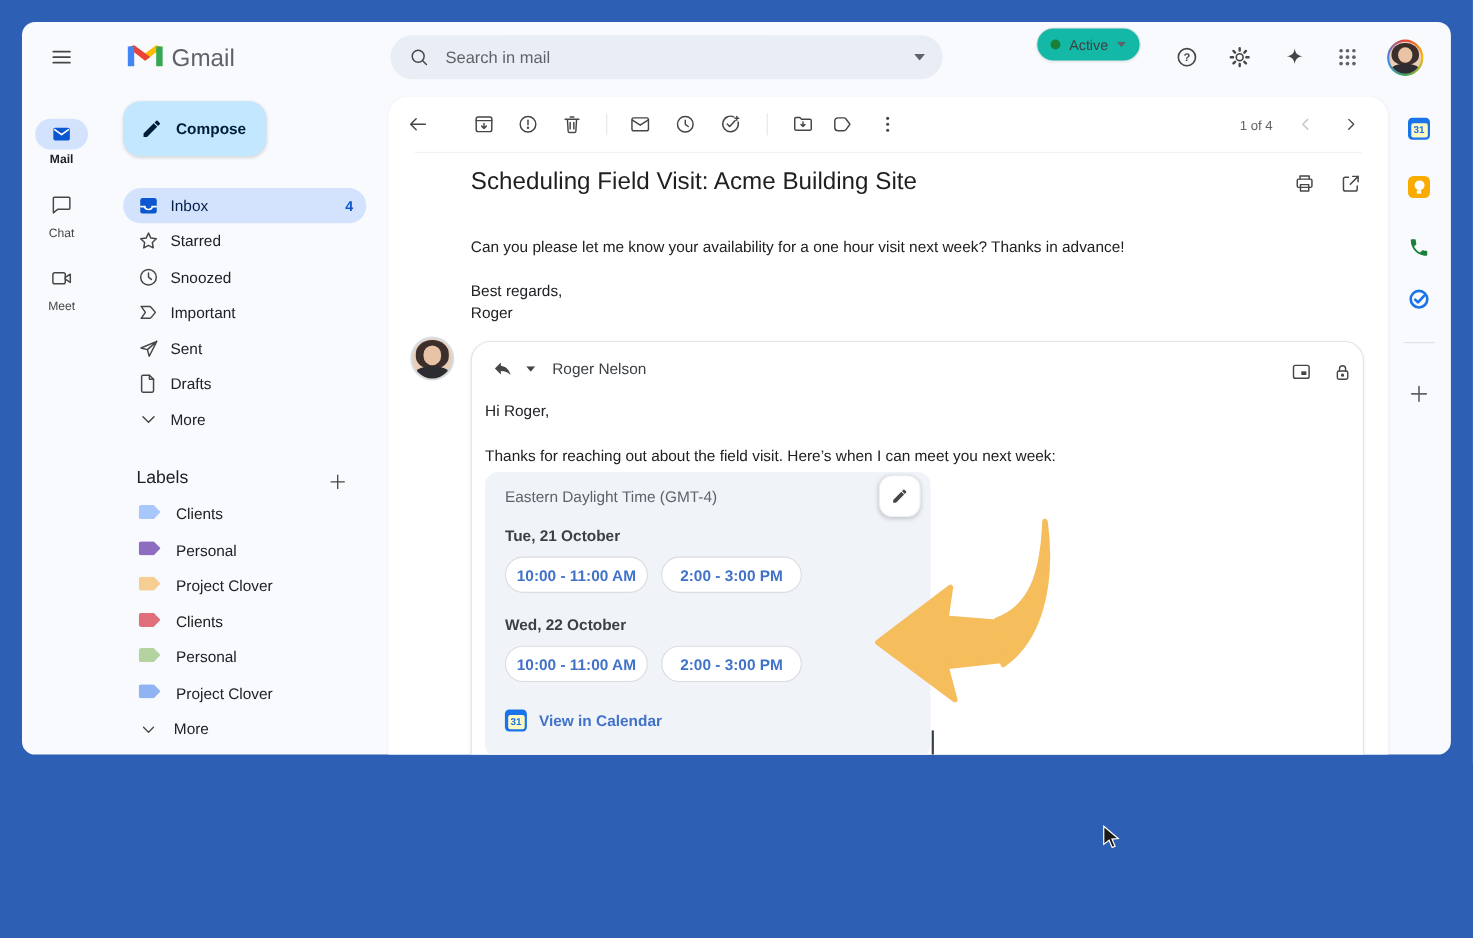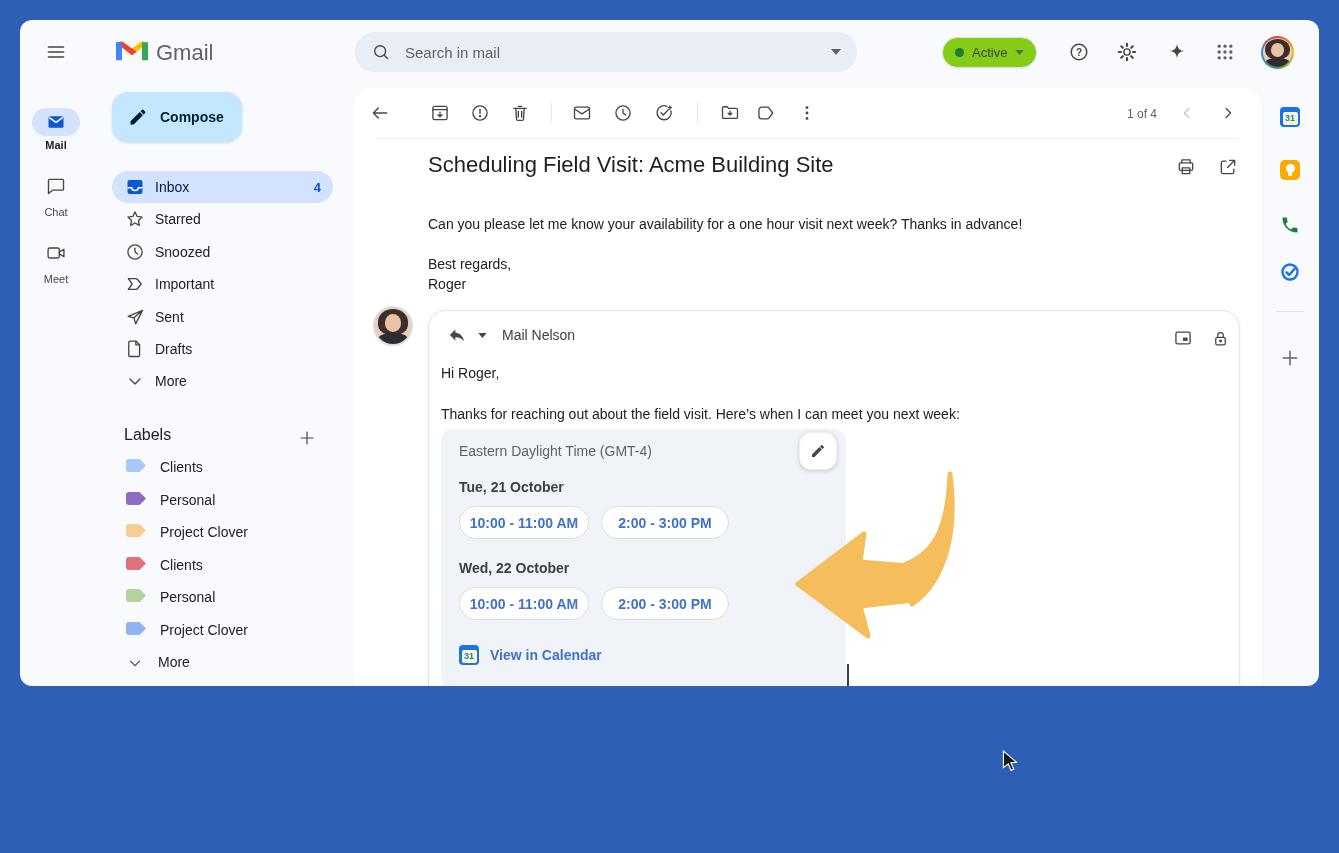--- a/index.html
+++ b/index.html
@@ -14,21 +14,21 @@
   .abs{position:absolute}
   .ibtn{position:absolute;display:flex;align-items:center;justify-content:center;border-radius:50%;cursor:pointer;background:transparent;border:none}
   .b40{width:40px;height:40px}.b36{width:36px;height:36px}.b32{width:32px;height:32px}
   .s{fill:none;stroke:var(--icon-gray);stroke-width:1.6;stroke-linecap:round;stroke-linejoin:round}
   .f{fill:var(--icon-gray)}
   
   .logo-text{font-size:22px;color:var(--text-secondary)}
   .search{position:absolute;left:335px;top:12px;width:502px;height:40px;border-radius:20px;background:#e9eef6;display:flex;align-items:center;padding:0 16px;gap:14px}
   .search input{flex:1;border:none;background:transparent;outline:none;font-size:15px;color:#202124;font-family:"Liberation Sans",sans-serif}
   .search input::placeholder{color:var(--text-secondary)}
-  .active-pill{position:absolute;left:922px;top:17px;height:31px;padding:0 12px;border:1px solid #dfe3e8;border-radius:16px;background:#84cc16;display:flex;align-items:center;gap:8px;box-shadow:0 1px 2px rgba(0,0,0,.05);cursor:pointer}
+  .active-pill{position:absolute;left:922px;top:5px;height:31px;padding:0 12px;border:1px solid #dfe3e8;border-radius:16px;background:#14b8a6;display:flex;align-items:center;gap:8px;box-shadow:0 1px 2px rgba(0,0,0,.05);cursor:pointer}
   .active-pill .dot{width:9px;height:9px;border-radius:50%;background:var(--active-green)}
   .active-pill .lbl{font-size:13px;color:#3c4043}
   .avatar{border-radius:50%;background:conic-gradient(#ea4335,#fbbc04,#34a853,#4285f4,#ea4335);display:flex;align-items:center;justify-content:center;cursor:pointer}
   .avatar .ph{width:calc(100% - 4px);height:calc(100% - 4px);border-radius:50%;overflow:hidden;background:#e8cdb8;position:relative}
   .avatar .hair{position:absolute;left:8%;top:2%;width:84%;height:72%;border-radius:50% 50% 42% 42%;background:#3b2e2b}
   .avatar .face{position:absolute;left:27%;top:18%;width:46%;height:48%;border-radius:50%;background:#e9c3a5}
   .avatar .body{position:absolute;left:8%;bottom:-8%;width:84%;height:38%;border-radius:45% 45% 0 0;background:#2c2c31}
   
   .rail-label{position:absolute;width:72px;text-align:center;font-size:11px;color:var(--icon-gray)}
   .rail-pill{position:absolute;left:12px;top:88px;width:48px;height:28px;border-radius:14px;background:var(--selected-blue)}
@@ -381,21 +381,21 @@
     <div class="reply">
       <div class="reply-hd">
         <button class="ibtn" style="position:static;width:28px;height:28px">
           <svg width="20" height="20" viewBox="0 0 24 24">
               <path fill="#444746" d="M10 9V5.5L3.5 12 10 18.5V14.6c4.8 0 8.2 1.5 10.5 4.9-.9-4.8-3.8-9.5-10.5-10.5z"></path>
             </svg>
         </button>
         <svg width="9" height="5" viewBox="0 0 10 6">
             <path d="M0 0 l5 6 5 -6 z" fill="#444746"></path>
           </svg>
-        <span class="reply-name">Mail Nelson</span>
+        <span class="reply-name">Roger Nelson</span>
       </div>
       <button class="ibtn" style="left:741px;top:14px;width:26px;height:26px">
         <svg class="s" width="20" height="20" viewBox="0 0 24 24">
             <rect x="3.5" y="5" width="17" height="14" rx="2"></rect>
             <rect x="12" y="11.5" width="5.5" height="4" fill="#444746" stroke="none"></rect>
           </svg>
       </button>
       <button class="ibtn" style="left:778px;top:14px;width:26px;height:26px">
         <svg class="s" width="19" height="19" viewBox="0 0 24 24">
             <rect x="6" y="10.5" width="12" height="9.5" rx="2"></rect>

